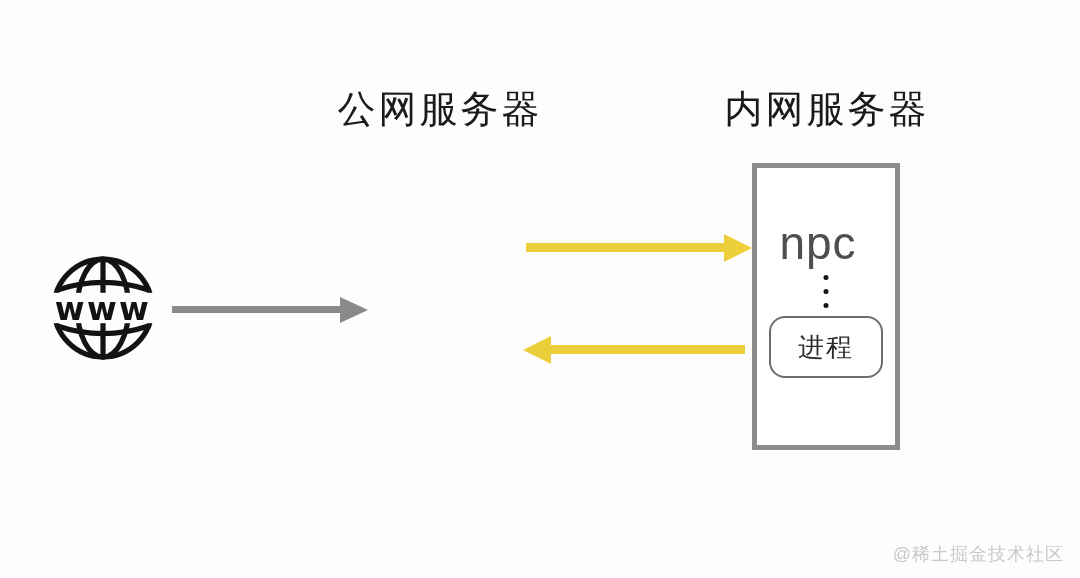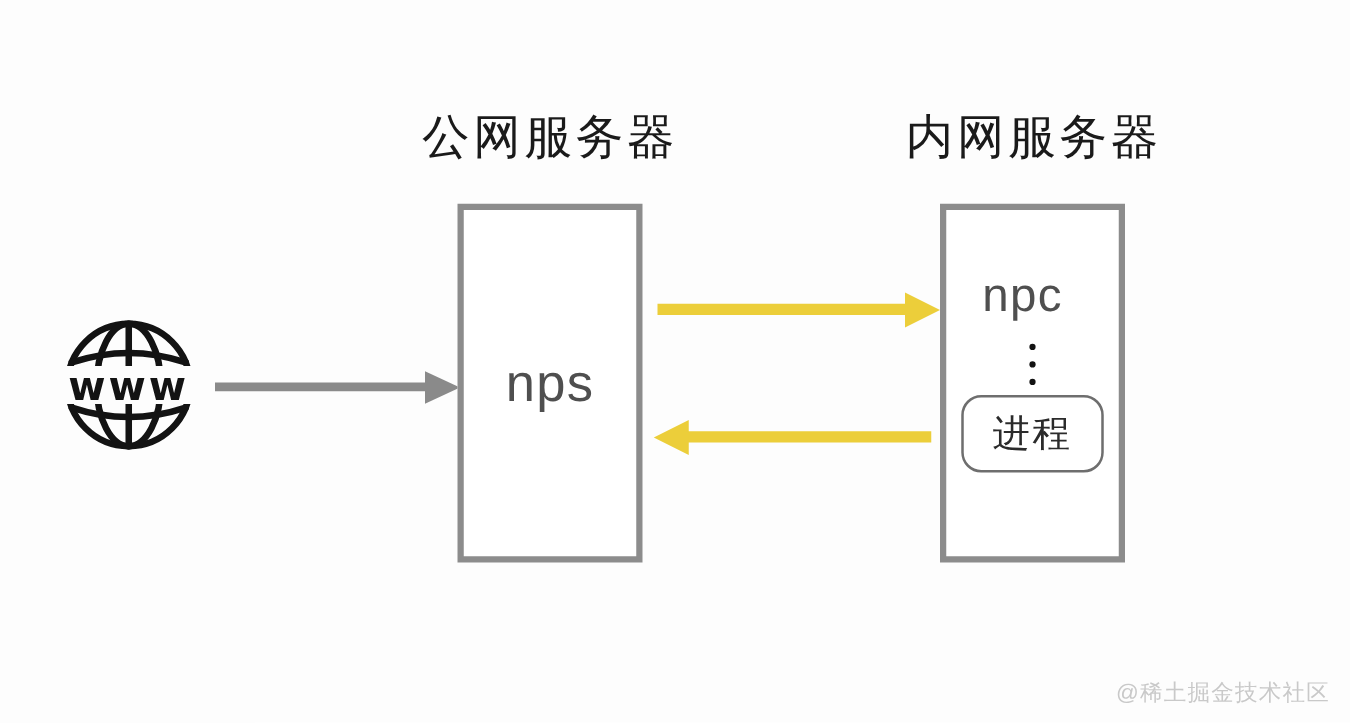--- a/index.html
+++ b/index.html
@@ -68,21 +68,21 @@
     font-size: 42px;
     color: var(--node-text, #4f4f4f);
     letter-spacing: 1px;
   }
   .npc-label {
     position: absolute;
     top: 48px;
     left: 0;
     right: 16px;
     text-align: center;
-    font-size: 38px;
+    font-size: 46px;
   }
 
   .dots {
     position: absolute;
     top: 102px;
     left: 50%;
     transform: translateX(-50%);
     display: flex;
     flex-direction: column;
     align-items: center;
@@ -101,21 +101,21 @@
     left: 12px;
     right: 12px;
     top: 148px;
     height: 62px;
     box-sizing: border-box;
     border: 2.5px solid var(--process-border, #6e6e6e);
     border-radius: 16px;
     display: flex;
     align-items: center;
     justify-content: center;
-    font-size: 30px;
+    font-size: 26px;
     letter-spacing: 2px;
     color: var(--process-text, #2b2b2b);
     background: #ffffff;
   }
 
   .shaft { position: absolute; }
   .head {
     position: absolute;
     width: 0;
     height: 0;
@@ -185,23 +185,20 @@
     </g>
     <rect x="-2" y="44" width="124" height="32" fill="#fdfdfd"></rect>
     <text x="60" y="72.5" text-anchor="middle">www</text>
   </svg>
 
   <div>
     <div class="shaft gray-shaft"></div>
     <div class="head gray-head"></div>
   </div>
 
-  <div class="node-box nps-box">
-    <span class="node-label">nps</span>
-  </div>
 
   <div>
     <div class="shaft y1-shaft"></div>
     <div class="head y1-head"></div>
   </div>
 
   <div>
     <div class="shaft y2-shaft"></div>
     <div class="head y2-head"></div>
   </div>

